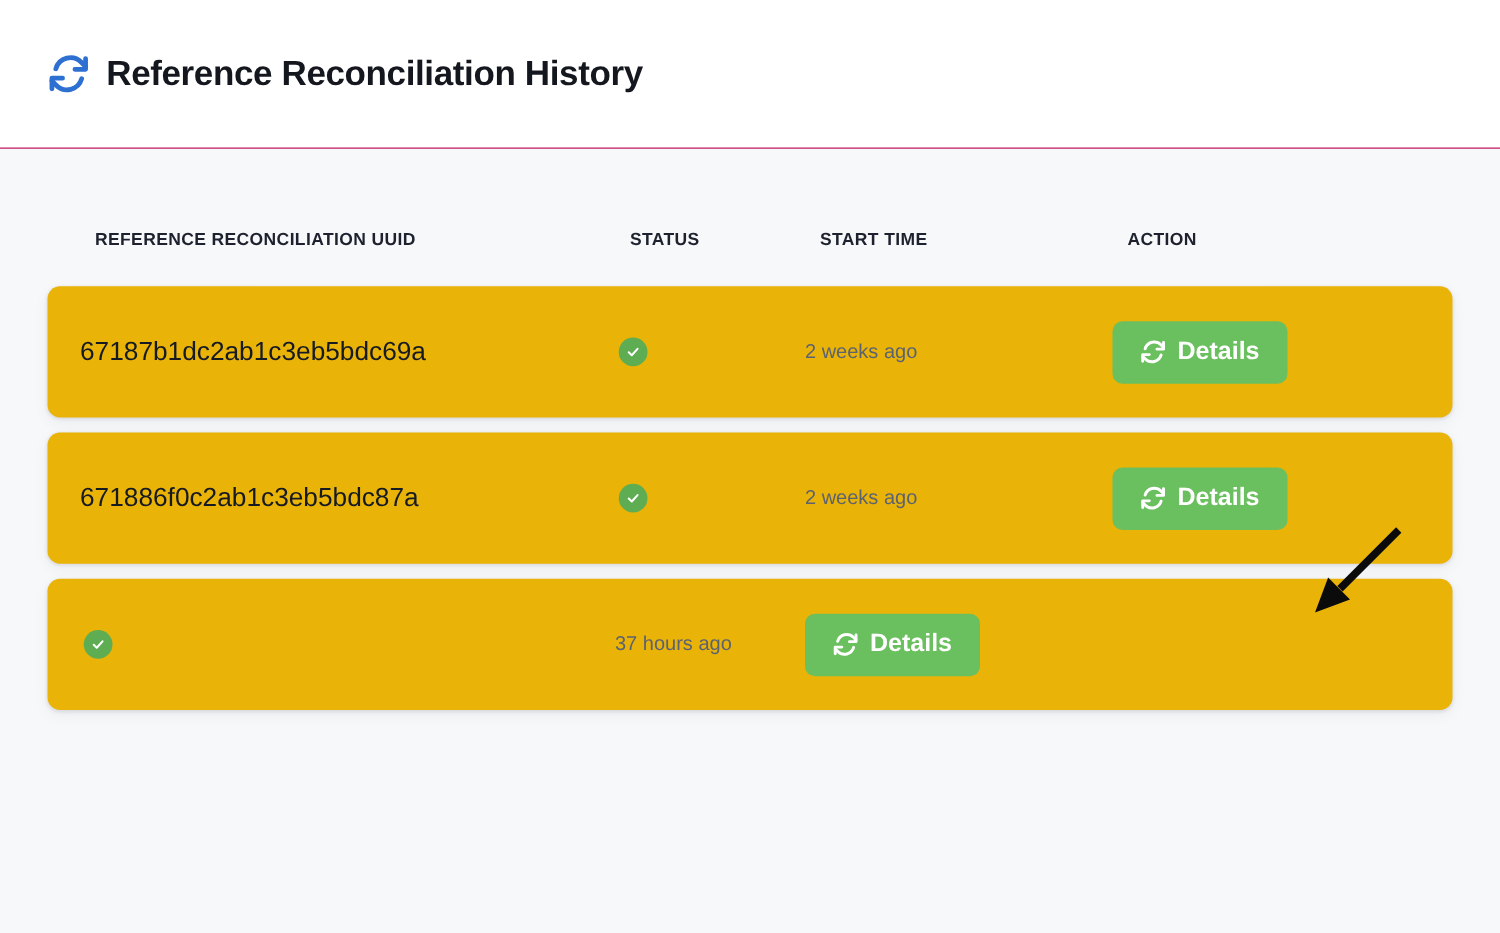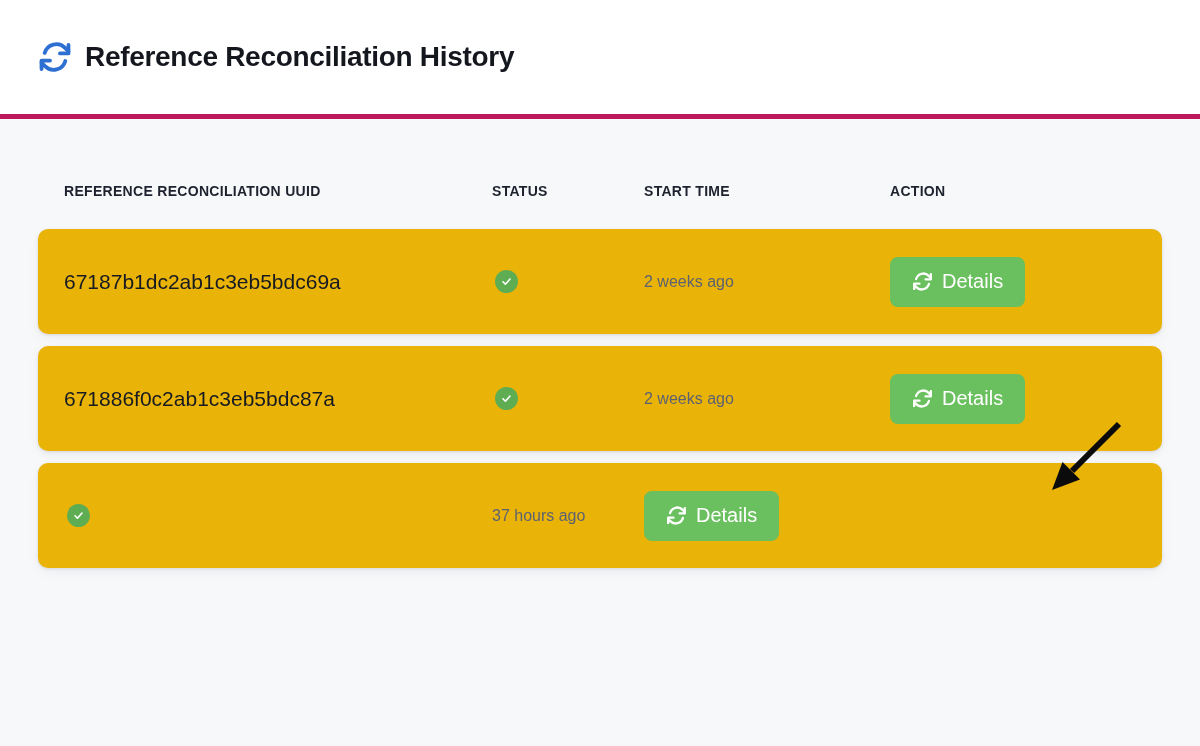--- a/index.html
+++ b/index.html
@@ -7,21 +7,21 @@
     width: 1200px; height: 746px;
     font-family: "Liberation Sans", sans-serif;
     background: #f7f8fa;
     overflow: hidden;
   }
 
   
   .header-bar {
     height: 119px;
     background: #ffffff;
-    border-bottom: 5px solid #be185d;
+    border-bottom: 1px solid #be185d;
     display: flex;
     align-items: center;
     padding-left: 38px;
     gap: 13px;
   }
   .header-bar .refresh-icon { width: 34px; height: 34px; color: #2e6fd2; flex: 0 0 auto; }
   .page-title {
     font-size: 28px;
     font-weight: 700;
     color: #14171e;
@@ -37,20 +37,21 @@
     padding: 0 26px;
     margin-top: 64px;
     margin-bottom: 30px;
   }
   .table-head .col-label {
     font-size: 14px;
     font-weight: 700;
     color: #1d222e;
     letter-spacing: 0.3px;
     text-transform: uppercase;
+    margin-left: 12px;
   }
 
   .row-card {
     display: grid;
     grid-template-columns: 428px 152px 246px 1fr;
     align-items: center;
     padding: 0 26px;
     height: 105px;
     background: #eab308;
     border-radius: 10px;
@@ -83,21 +84,21 @@
     align-items: center;
     gap: 9px;
     height: 50px;
     padding: 0 22px;
     background: #6abf5e;
     color: #ffffff;
     border: none;
     border-radius: 8px;
     font-family: "Liberation Sans", sans-serif;
     font-size: 20px;
-    font-weight: 400;
+    font-weight: 700;
     cursor: pointer;
   }
   .details-btn .refresh-icon { width: 21px; height: 21px; color: #ffffff; }
 
   
   .annotation-layer {
     position: absolute;
     left: 0; top: 0;
     width: 1200px; height: 746px;
     pointer-events: none;

